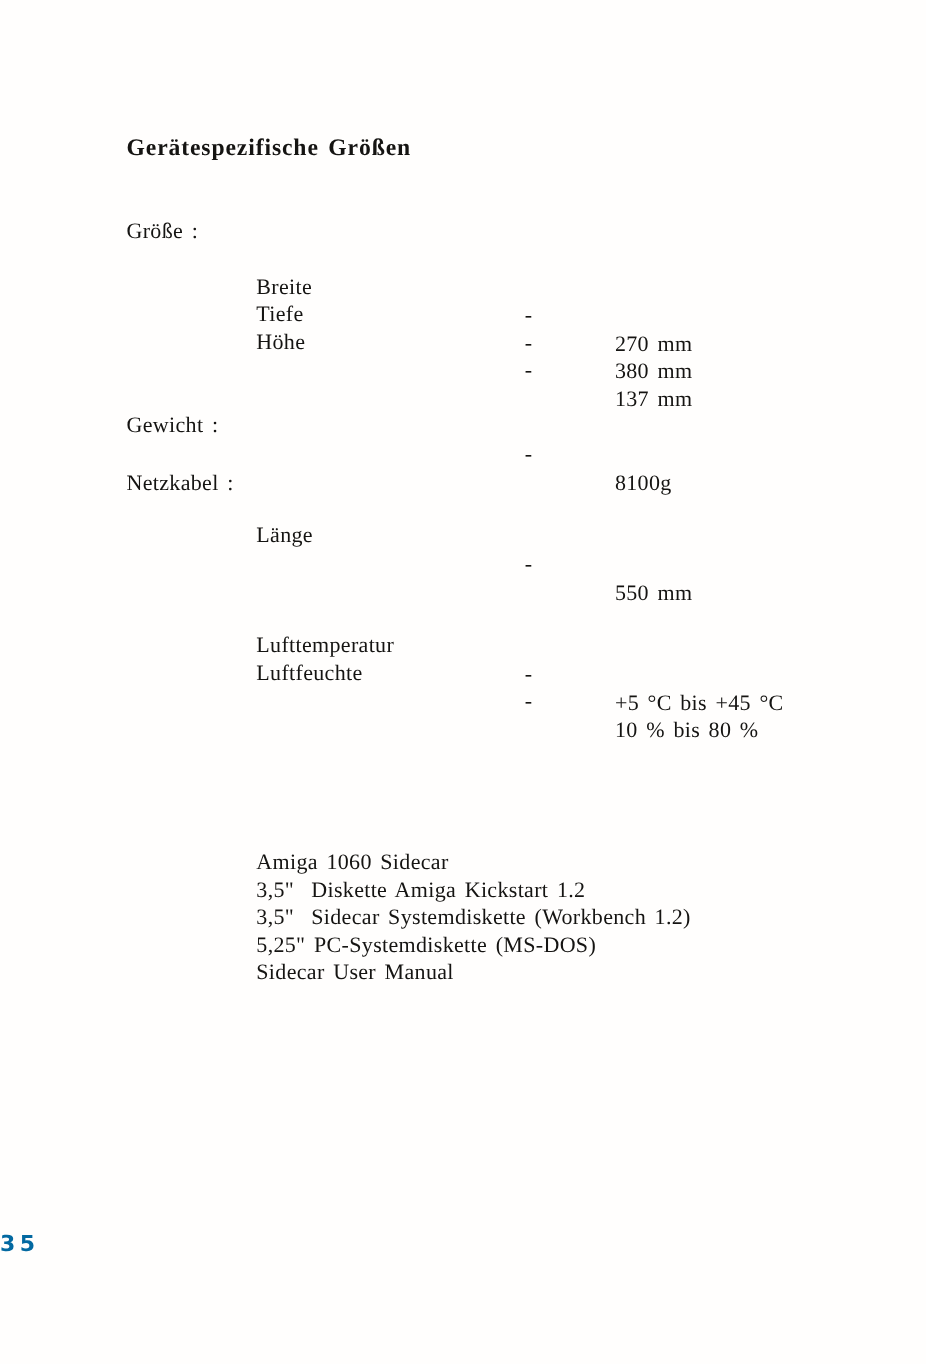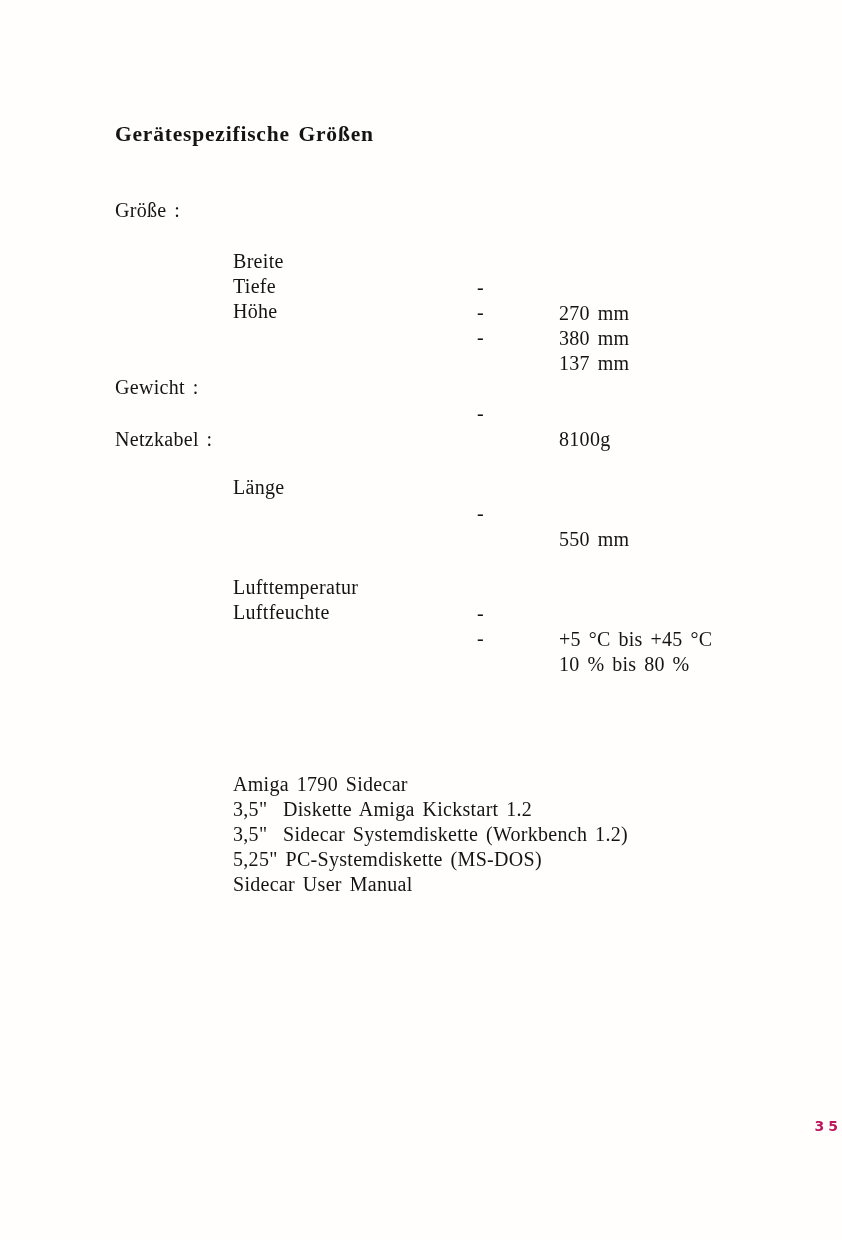--- a/index.html
+++ b/index.html
@@ -36,26 +36,26 @@
   
   .x-margin { position: absolute; left: 83px; }
   .x-indent { position: absolute; left: 201px; text-align: right; }
   .x-dash   { position: absolute; left: 445px; }
   .x-value  { position: absolute; left: 527px; }
   .page-number {
     position: absolute;
     top: 1118px;
     left: 0;
     width: 842px;
-    text-align: right;
+    text-align: left;
     font-family: "DejaVu Sans", "Liberation Sans", sans-serif;
     font-weight: bold;
-    font-size: 14px;
+    font-size: 20px;
     letter-spacing: 4px;
-    color: #be185d;
+    color: #0369a1;
   }
 </style>
 </head>
 <body>
 
 <div class="page">
 
   <div class="line heading" style="top:95px">
     <span class="x-margin">Gerätespezifische Größen</span>
   </div>
@@ -103,21 +103,21 @@
     <span class="x-value">+5 °C bis +45 °C</span>
   </div>
   <div class="line" style="top:573px">
     <span class="x-indent">Luftfeuchte</span>
     <span class="x-dash">-</span>
     <span class="x-value">10 % bis 80 %</span>
   </div>
 
 
   <div class="line" style="top:745px">
-    <span class="x-indent">Amiga 1790 Sidecar</span>
+    <span class="x-indent">Amiga 1060 Sidecar</span>
   </div>
   <div class="line" style="top:770px">
     <span class="x-indent">3,5"  Diskette Amiga Kickstart 1.2</span>
   </div>
   <div class="line" style="top:795px">
     <span class="x-indent">3,5"  Sidecar Systemdiskette (Workbench 1.2)</span>
   </div>
   <div class="line" style="top:820px">
     <span class="x-indent">5,25" PC-Systemdiskette (MS-DOS)</span>
   </div>

